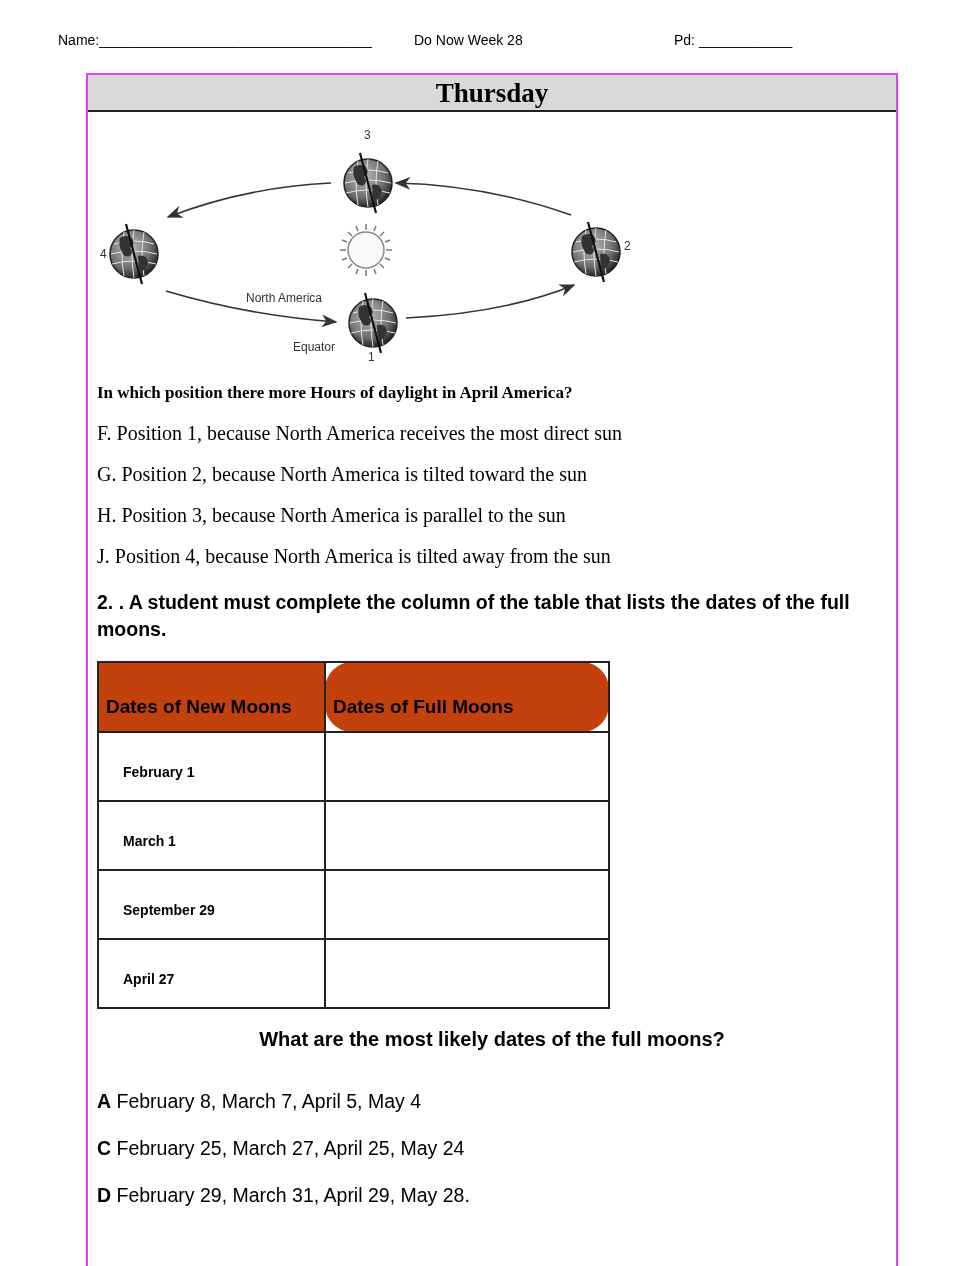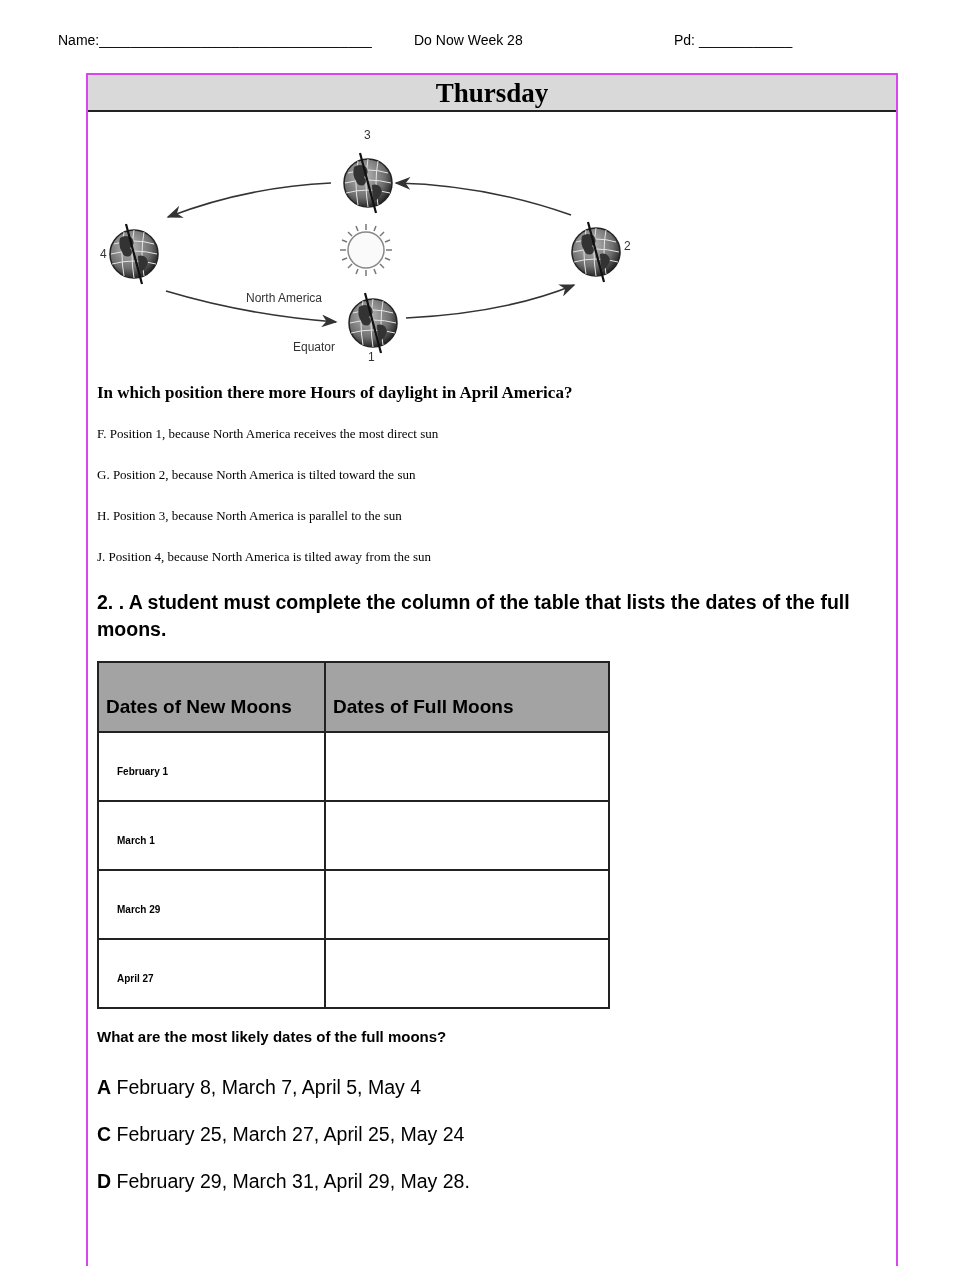--- a/index.html
+++ b/index.html
@@ -22,39 +22,39 @@
   .day-banner {
     height: 37px; background: #d9d9d9; border-bottom: 2px solid #222;
     text-align: center; font-family: "Liberation Serif", serif; font-weight: bold;
     font-size: 27px; line-height: 37px;
   }
 
   .diagram { position: absolute; left: 8px; top: 50px; width: 560px; height: 250px; }
 
   .q1 { position: absolute; left: 9px; top: 308px; width: 790px; font-family: "Liberation Serif", serif; }
   .q1-title { font-weight: bold; font-size: 17px; margin-bottom: 20px; }
-  .q1-opt { font-size: 13px; margin-bottom: 20px; line-height: 21px; }
+  .q1-opt { font-size: 20px; margin-bottom: 20px; line-height: 21px; }
 
   .q2 { position: absolute; left: 9px; top: 514px; width: 790px; }
   .q2-title { font-weight: bold; font-size: 19.5px; line-height: 27px; }
 
   .moon-table {
     position: absolute; left: 9px; top: 586px; border-collapse: collapse;
     font-family: "Liberation Sans", sans-serif;
   }
   .moon-table th, .moon-table td { border: 2px solid #222; text-align: left; vertical-align: middle; }
   .moon-table th {
-    background: #a3a3a3; height: 70px; font-size: 19px; font-weight: bold; padding: 20px 6px 0 7px;
+    background: #c2410c; height: 70px; font-size: 19px; font-weight: bold; padding: 20px 6px 0 7px;
   }
-  .moon-table td { height: 69px; font-size: 10px; font-weight: bold; padding: 10px 6px 0 18px; }
+  .moon-table td { height: 69px; font-size: 14px; font-weight: bold; padding: 10px 6px 0 24px; }
   .col1 { width: 227px; }
-  .col2 { width: 284px; }
+  .col2 { width: 284px; border-radius: 27px; }
 
   .q3 { position: absolute; left: 9px; top: 953px; width: 790px; }
-  .q3-title { font-weight: bold; font-size: 15px; margin-bottom: 30px; }
+  .q3-title { font-weight: bold; font-size: 20px; margin-bottom: 38px; text-align: center; }
   .q3-opt { font-size: 19.5px; margin-bottom: 23px; line-height: 24px; }
   .q3-opt b { font-weight: bold; }
 </style>
 </head>
 <body>
 
 <div class="header-line">
   <span class="h-name">Name:___________________________________</span>
   <span class="h-title">Do Now Week 28</span>
   <span class="h-pd">Pd: ____________</span>
@@ -154,21 +154,21 @@
     </tr>
     <tr>
       <td>February 1</td>
       <td></td>
     </tr>
     <tr>
       <td>March 1</td>
       <td></td>
     </tr>
     <tr>
-      <td>March 29</td>
+      <td>September 29</td>
       <td></td>
     </tr>
     <tr>
       <td>April 27</td>
       <td></td>
     </tr>
   </tbody>
     </table>
 
   <div class="q3">

